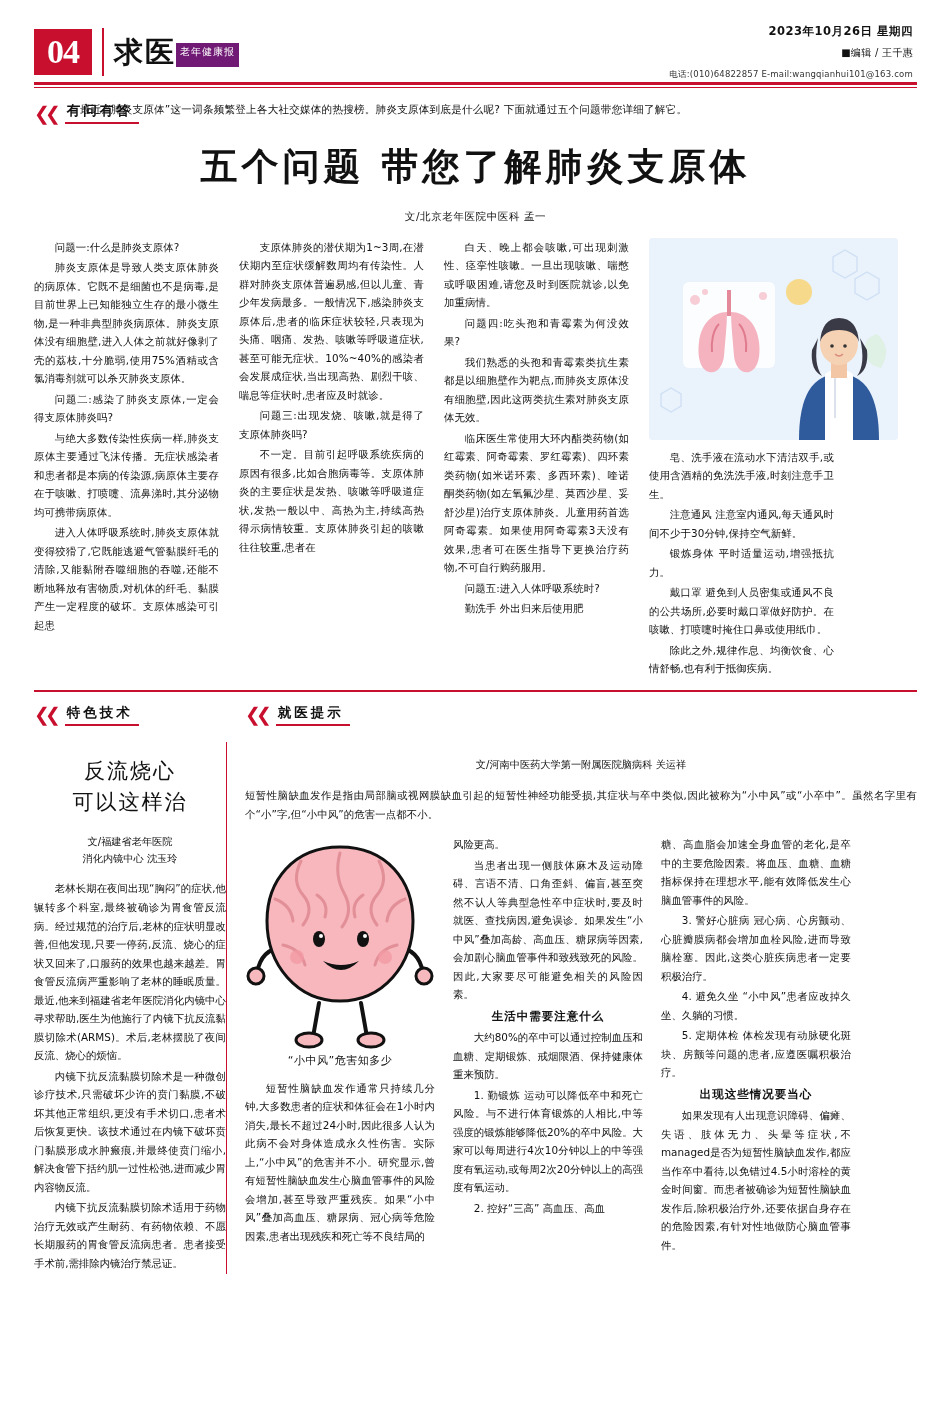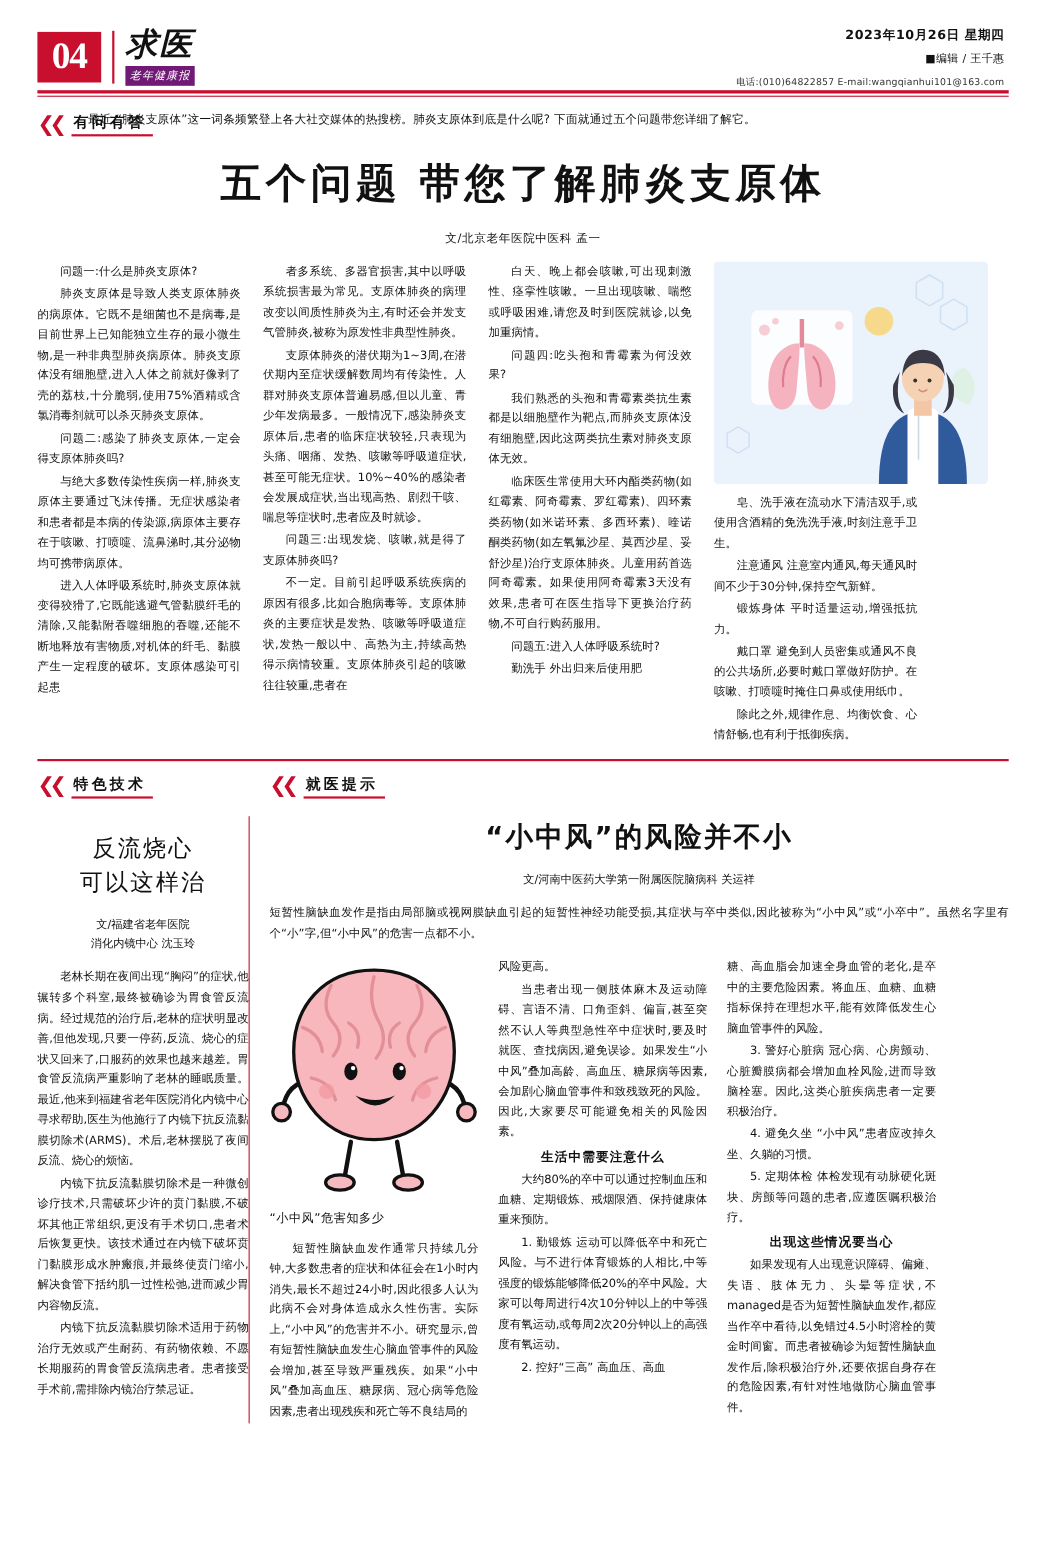--- a/index.html
+++ b/index.html
@@ -16,21 +16,21 @@
 
   
   .masthead { position:relative; height:78px; display:flex; align-items:center; padding-top:26px; }
   .pagenum {
     width:58px; height:46px; background:#c8102e; color:#fff;
     font-size:34px; font-weight:bold; display:flex; align-items:center; justify-content:center;
     font-family:"Liberation Serif",serif;
     letter-spacing:-1px;
   }
   .mast-divider { width:2px; height:48px; background:#c8102e; margin:0 10px 0 10px; }
-  .mast-title-wrap { display:flex; flex-direction:column; justify-content:center;font-style:italic; }
+  .mast-title-wrap { display:flex; justify-content:center; }
   .mast-title { font-size:29px; font-weight:bold; color:#111; font-family:"DejaVu Sans",sans-serif; letter-spacing:2px; line-height:1; }
   .mast-sub {
     margin-top:5px; font-size:10px; color:#c8102e; letter-spacing:1px;
     background:#701a75; color:#fff; padding:2px 4px; display:inline-block; width:max-content;
   }
   .mast-right { margin-left:auto; text-align:right; padding-right:4px; }
   .mast-date { font-size:11.5px; font-weight:bold; color:#111; letter-spacing:.5px; }
   .mast-editor { font-size:10px; color:#111; margin-top:7px; letter-spacing:.3px; }
   .mast-contact { font-size:8.5px; color:#333; margin-top:9px; letter-spacing:.2px; }
 
@@ -87,21 +87,21 @@
   .lr-headline { text-align:center; font-size:25px; font-weight:bold; letter-spacing:2px; margin-top:2px; }
   .lr-byline { text-align:center; font-size:10.2px; margin-top:16px; }
   .lr-abstract { font-size:10.4px; line-height:1.8; text-align:justify; margin-top:14px; letter-spacing:.1px; }
 
   .lr-cols { display:flex; gap:18px; margin-top:12px; }
   .lrc { width:190px; font-size:10.4px; line-height:1.78; text-align:justify; }
   .lrc p { margin:0 0 2px 0; text-indent:2em; }
   .sub-h { text-align:center; font-weight:bold; font-size:11.5px; margin:10px 0 8px; text-indent:0 !important; letter-spacing:1px; }
 
   .brain-box { width:190px; height:216px; position:relative; }
-  .brain-cap { font-size:11px; margin-top:12px; letter-spacing:.5px; }
+  .brain-cap { text-align:center; font-size:11px; margin-top:0; letter-spacing:.5px; }
   .tag-left { width:193px; }
 </style>
 </head>
 <body>
 
 <div class="page">
 
   <div class="masthead">
     <div class="pagenum">04</div>
     <div class="mast-divider"></div>
@@ -131,21 +131,20 @@
 
   <div class="top-cols">
     <div class="col c1">
       <p>问题一:什么是肺炎支原体?</p>
       <p>肺炎支原体是导致人类支原体肺炎的病原体。它既不是细菌也不是病毒,是目前世界上已知能独立生存的最小微生物,是一种非典型肺炎病原体。肺炎支原体没有细胞壁,进入人体之前就好像剥了壳的荔枝,十分脆弱,使用75%酒精或含氯消毒剂就可以杀灭肺炎支原体。</p>
       <p>问题二:感染了肺炎支原体,一定会得支原体肺炎吗?</p>
       <p>与绝大多数传染性疾病一样,肺炎支原体主要通过飞沫传播。无症状感染者和患者都是本病的传染源,病原体主要存在于咳嗽、打喷嚏、流鼻涕时,其分泌物均可携带病原体。</p>
       <p>进入人体呼吸系统时,肺炎支原体就变得狡猾了,它既能逃避气管黏膜纤毛的清除,又能黏附吞噬细胞的吞噬,还能不断地释放有害物质,对机体的纤毛、黏膜产生一定程度的破坏。支原体感染可引起患</p>
     </div>
     <div class="col c2">
-      <p>者多系统、多器官损害,其中以呼吸系统损害最为常见。支原体肺炎的病理改变以间质性肺炎为主,有时还会并发支气管肺炎,被称为原发性非典型性肺炎。</p>
       <p>支原体肺炎的潜伏期为1~3周,在潜伏期内至症状缓解数周均有传染性。人群对肺炎支原体普遍易感,但以儿童、青少年发病最多。一般情况下,感染肺炎支原体后,患者的临床症状较轻,只表现为头痛、咽痛、发热、咳嗽等呼吸道症状,甚至可能无症状。10%~40%的感染者会发展成症状,当出现高热、剧烈干咳、喘息等症状时,患者应及时就诊。</p>
       <p>问题三:出现发烧、咳嗽,就是得了支原体肺炎吗?</p>
       <p>不一定。目前引起呼吸系统疾病的原因有很多,比如合胞病毒等。支原体肺炎的主要症状是发热、咳嗽等呼吸道症状,发热一般以中、高热为主,持续高热得示病情较重。支原体肺炎引起的咳嗽往往较重,患者在</p>
     </div>
     <div class="col c3">
       <p>白天、晚上都会咳嗽,可出现刺激性、痉挛性咳嗽。一旦出现咳嗽、喘憋或呼吸困难,请您及时到医院就诊,以免加重病情。</p>
       <p>问题四:吃头孢和青霉素为何没效果?</p>
       <p>我们熟悉的头孢和青霉素类抗生素都是以细胞壁作为靶点,而肺炎支原体没有细胞壁,因此这两类抗生素对肺炎支原体无效。</p>
       <p>临床医生常使用大环内酯类药物(如红霉素、阿奇霉素、罗红霉素)、四环素类药物(如米诺环素、多西环素)、喹诺酮类药物(如左氧氟沙星、莫西沙星、妥舒沙星)治疗支原体肺炎。儿童用药首选阿奇霉素。如果使用阿奇霉素3天没有效果,患者可在医生指导下更换治疗药物,不可自行购药服用。</p>
       <p>问题五:进入人体呼吸系统时?</p>
@@ -230,21 +229,20 @@
       <div class="ll-byline" style="white-space:pre-line;">文/福建省老年医院
 消化内镜中心 沈玉玲</div>
       <div class="ll-body">
         <p>老林长期在夜间出现“胸闷”的症状,他辗转多个科室,最终被确诊为胃食管反流病。经过规范的治疗后,老林的症状明显改善,但他发现,只要一停药,反流、烧心的症状又回来了,口服药的效果也越来越差。胃食管反流病严重影响了老林的睡眠质量。最近,他来到福建省老年医院消化内镜中心寻求帮助,医生为他施行了内镜下抗反流黏膜切除术(ARMS)。术后,老林摆脱了夜间反流、烧心的烦恼。</p>
         <p>内镜下抗反流黏膜切除术是一种微创诊疗技术,只需破坏少许的贲门黏膜,不破坏其他正常组织,更没有手术切口,患者术后恢复更快。该技术通过在内镜下破坏贲门黏膜形成水肿瘢痕,并最终使贲门缩小,解决食管下括约肌一过性松弛,进而减少胃内容物反流。</p>
         <p>内镜下抗反流黏膜切除术适用于药物治疗无效或产生耐药、有药物依赖、不愿长期服药的胃食管反流病患者。患者接受手术前,需排除内镜治疗禁忌证。</p>
       </div>
     </div>
 
     <div class="lower-right">
-      <div class="lr-headline">“小中风”的风险并不小</div>
       <div class="lr-byline">文/河南中医药大学第一附属医院脑病科 关运祥</div>
       <div class="lr-abstract">短暂性脑缺血发作是指由局部脑或视网膜缺血引起的短暂性神经功能受损,其症状与卒中类似,因此被称为“小中风”或“小卒中”。虽然名字里有个“小”字,但“小中风”的危害一点都不小。</div>
 
       <div class="lr-cols">
 
         <div class="lrc">
           <div class="brain-box">
             <svg viewBox="0 0 190 216" width="190" height="216">
 
               <path d="M38 112 q-22 2 -26 26" stroke="#111" stroke-width="4" fill="none" stroke-linecap="round"></path>

